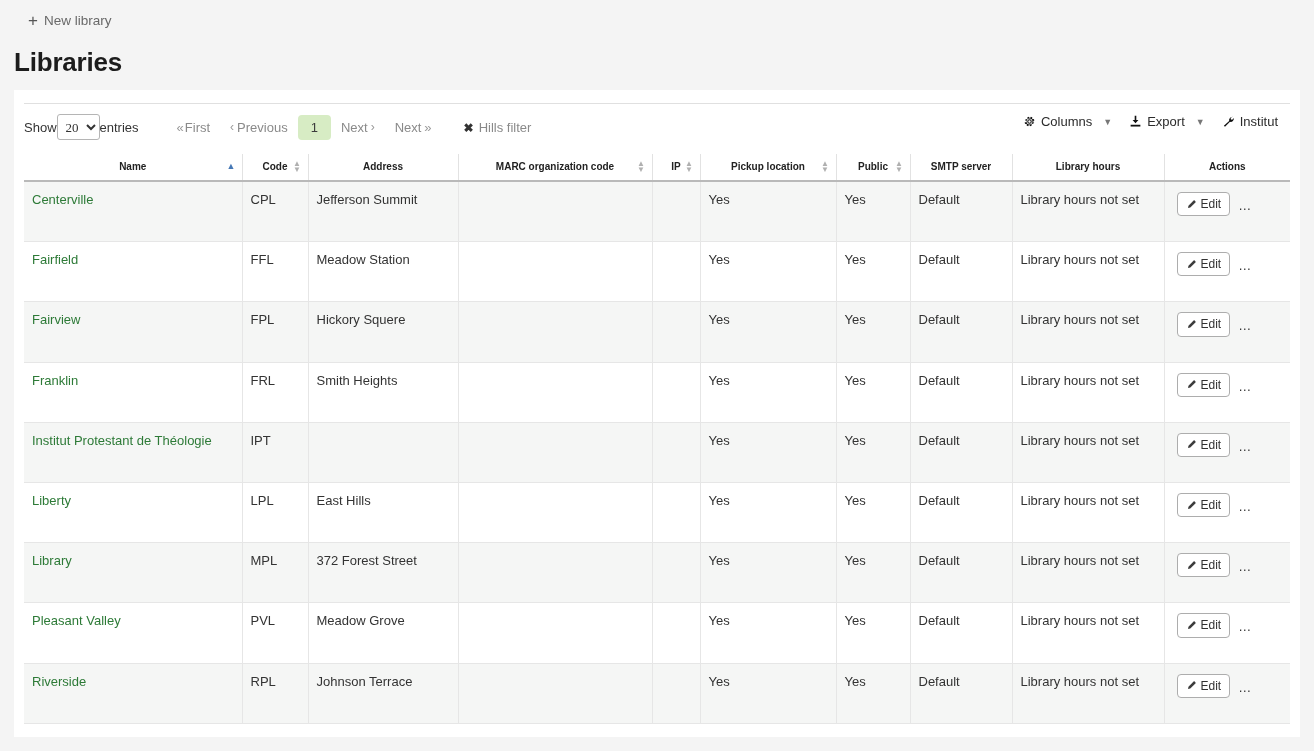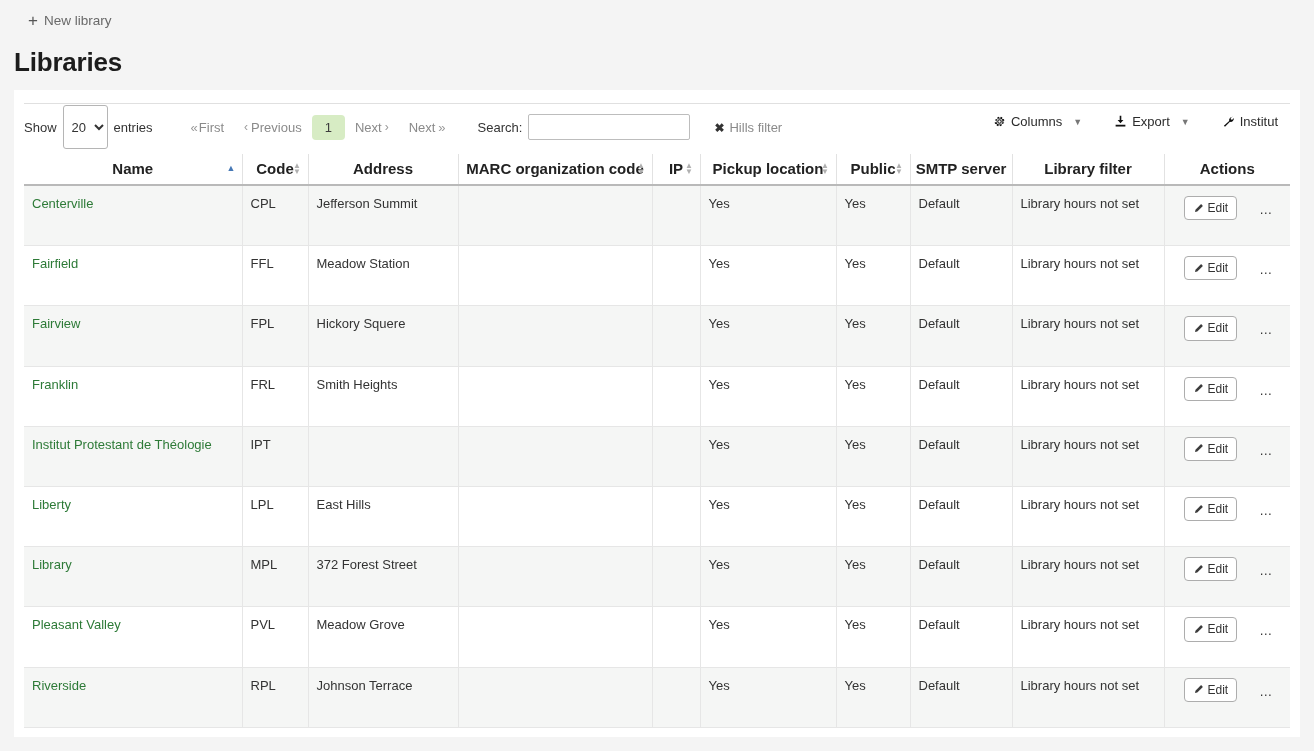--- a/index.html
+++ b/index.html
@@ -67,33 +67,32 @@
   .controls {
     display: flex;
     align-items: center;
     padding: 0 10px;
     height: 46px;
     position: relative;
   }
   .length-group {
     display: flex;
     align-items: center;
-    gap: 6px;
     font-size: 13px;
     color: #333;
   }
   select.length-select {
-    font-family: Liberation Sans, sans-serif;
+    font-family: Liberation Serif, serif;
     font-size: 13px;
     padding: 3px 4px;
     border: 1px solid #b5b5b5;
     border-radius: 3px;
     background: #fff;
     color: #333;
-    height: 44px;
+    height: 26px;
   }
   .pager {
     display: flex;
     align-items: center;
     margin-left: 28px;
     gap: 0px;
   }
   .pager a {
     color: #8a8a8a;
     text-decoration: none;
@@ -146,21 +145,21 @@
     color: #333;
     font-size: 12px;
     font-weight: bold;
   }
   .right-tools {
     position: absolute;
     right: 14px;
     top: 6px;
     display: flex;
     align-items: flex-start;
-    gap: 16px;
+    gap: 1px;
   }
   .tool {
     display: inline-flex;
     align-items: center;
     gap: 5px;
     color: #2b2b2b;
     font-size: 13px;
     padding: 4px 8px;
     cursor: pointer;
     white-space: nowrap;
@@ -170,21 +169,21 @@
     font-size: 9px;
     margin-left: 6px;
   }
   table.lib-table {
     border-collapse: collapse;
     width: 1266px;
     margin: 4px 10px 0 10px;
     table-layout: fixed;
   }
   table.lib-table th {
-    font-size: 15px;
+    font-size: 10px;
     font-weight: bold;
     color: #222;
     padding: 6px 8px 7px 8px;
     border-left: 1px solid #e2e2e2;
     border-bottom: 2px solid #b9b9b9;
     background: #fff;
     text-align: center;
     white-space: nowrap;
     position: relative;
     vertical-align: middle;
@@ -242,21 +241,21 @@
     display: inline-flex;
     align-items: center;
     gap: 4px;
     border: 1px solid #adadad;
     border-radius: 4px;
     background: #fff;
     color: #333;
     font-size: 12px;
     font-family: "Liberation Sans", sans-serif;
     padding: 3px 8px;
-    margin: 0 11px;
+    margin: 0 4px;
     cursor: pointer;
     line-height: 1.35;
   }
   .btn-sm svg { display: block; }
   
   col.c-name    { width: 218px; }
   col.c-code    { width: 66px; }
   col.c-address { width: 150px; }
   col.c-marc    { width: 194px; }
   col.c-ip      { width: 48px; }
@@ -305,24 +304,20 @@
       <a href="#">
           <span>Next</span>
           <span class="chev">›</span>
         </a>
       <a href="#">
           <span>Next</span>
           <span class="chev-d">»</span>
         </a>
     </div>
 
-    <div class="search-group">
-      <span>Search:</span>
-      <input class="search-input" type="text" placeholder="" style="">
-    </div>
 
     <span class="clear-filter">
       <span class="xmark">✖</span>
       <span>Hills filter</span>
     </span>
 
     <div class="right-tools">
       <span class="tool">
         <svg width="13" height="13" viewBox="0 0 16 16">
           <path fill="#111" d="M8 5.2a2.8 2.8 0 1 0 0 5.6 2.8 2.8 0 0 0 0-5.6zm0 4.3a1.5 1.5 0 1 1 0-3 1.5 1.5 0 0 1 0 3z"></path>
@@ -404,21 +399,21 @@
               <span class="sort-icon both"></span>
             </span>
           </th>
           <th>
             <span class="th-inner">
               <span>SMTP server</span>
             </span>
           </th>
           <th>
             <span class="th-inner">
-              <span>Library filter</span>
+              <span>Library hours</span>
             </span>
           </th>
           <th>
             <span class="th-inner">
               <span>Actions</span>
             </span>
           </th>
         </tr>
     </thead>
     <tbody id="table-body">

